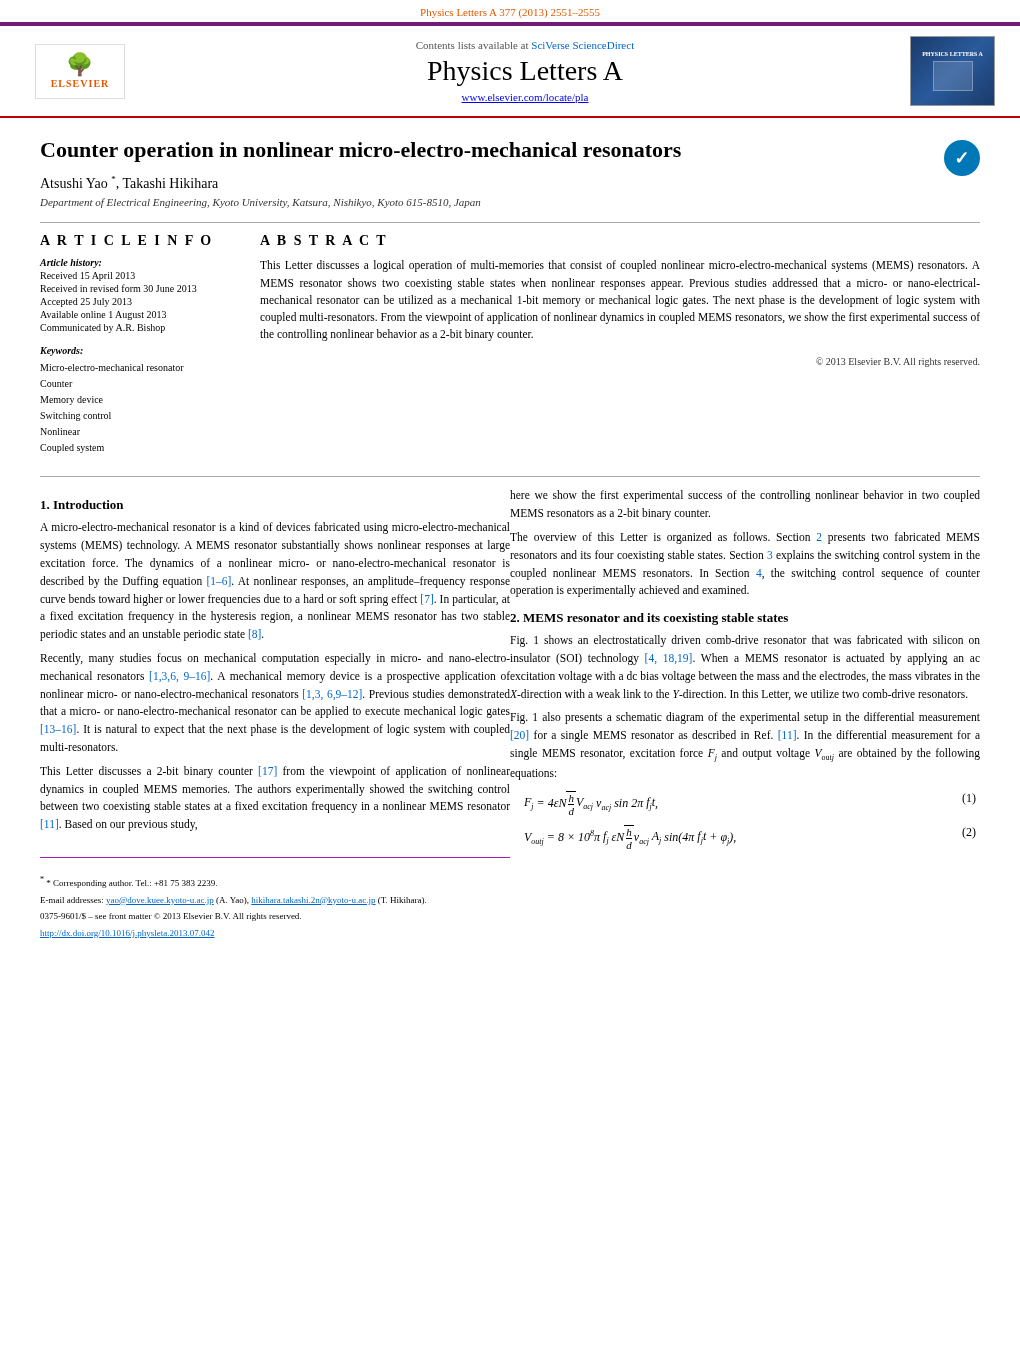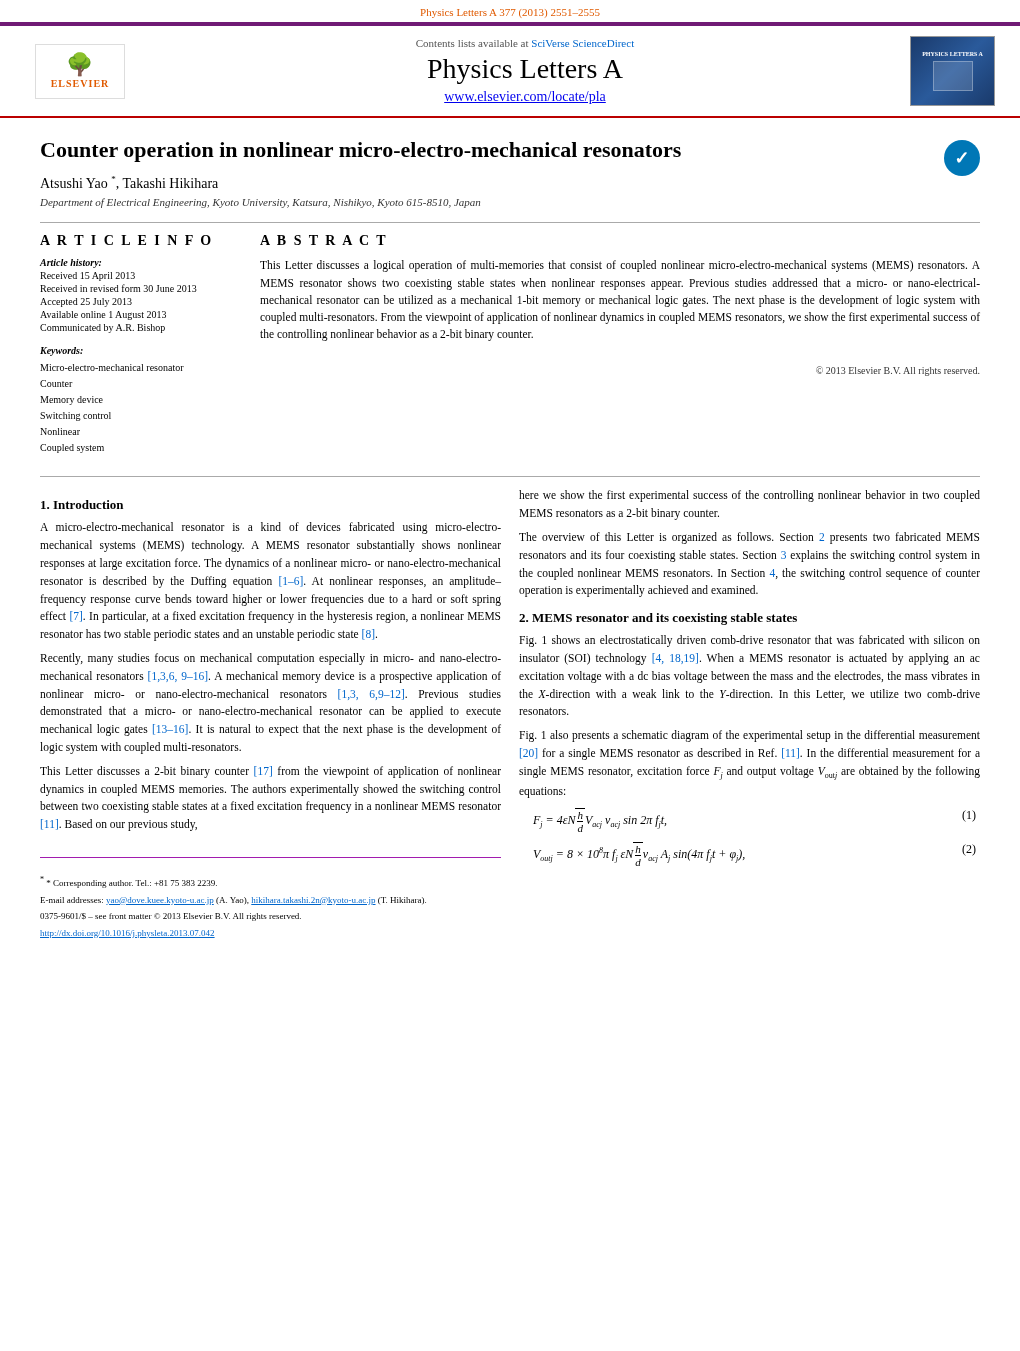--- a/index.html
+++ b/index.html
@@ -80,21 +80,21 @@
     }
 
     .journal-title {
       font-size: 28px;
       font-weight: normal;
       color: #000;
       margin: 4px 0;
     }
 
     .journal-url {
-      font-size: 14px;
+      font-size: 11px;
       color: #0066cc;
     }
 
     .header-right {
       width: 90px;
       flex-shrink: 0;
     }
 
     .journal-cover {
       width: 85px;
@@ -233,27 +233,26 @@
     .abstract-text {
       font-size: 11.5px;
       line-height: 1.5;
       text-align: justify;
       color: #000;
     }
 
     .copyright-line {
       text-align: right;
       font-size: 10px;
-      margin-top: 21px;
+      margin-top: 12px;
       color: #333;
     }
 
     .main-body {
       display: flex;
-      gap: 18px;
       padding: 0 40px;
       margin-top: 10px;
     }
 
     .left-column {
       flex: 1;
     }
 
     .right-column {
       flex: 1;

